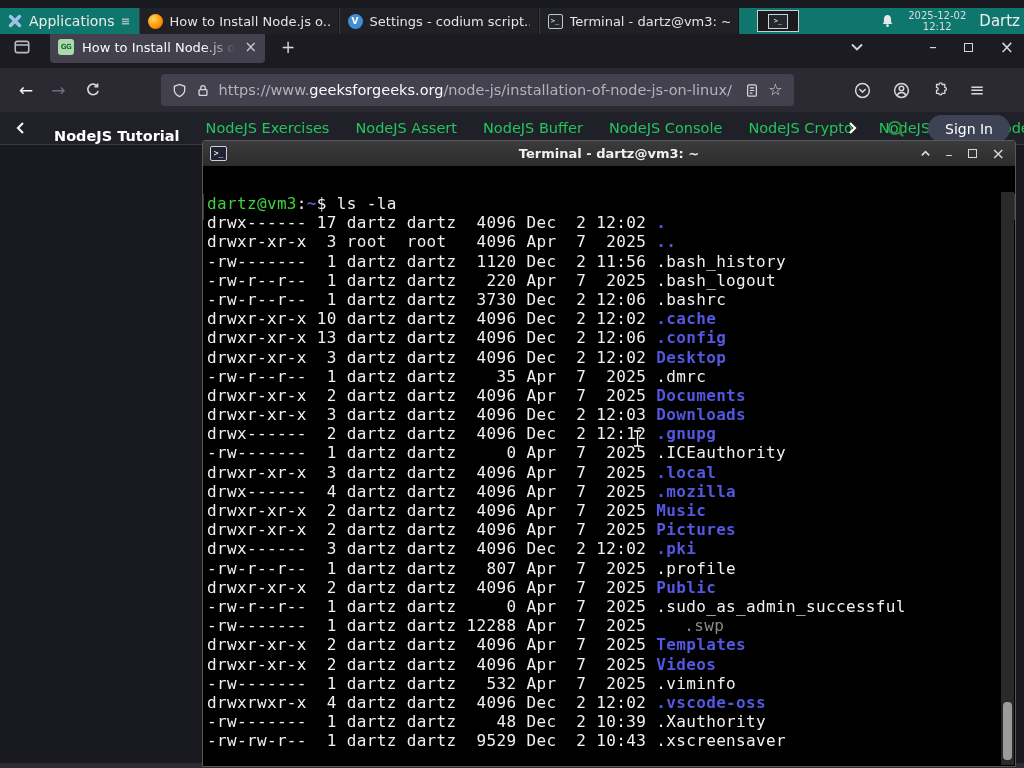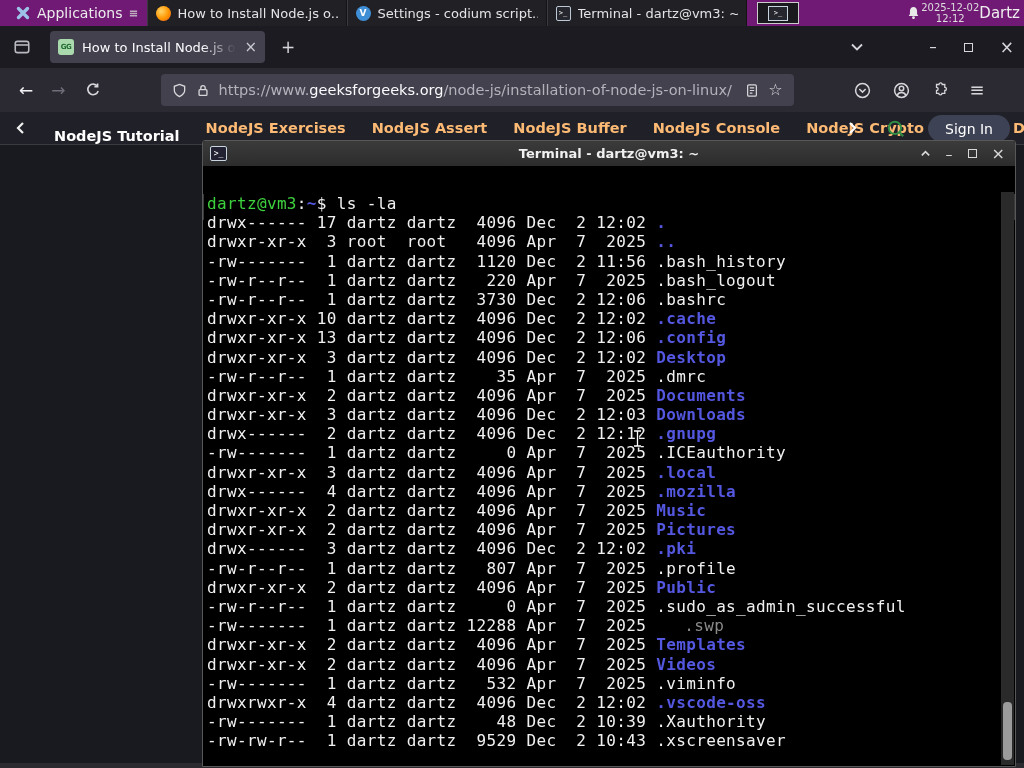--- a/index.html
+++ b/index.html
@@ -2,22 +2,22 @@
 <html style="--accent-green: #2f8d46; --term-green: #3ed13e; --term-blue: #5457e0; --term-dim: #8a8a8a; --term-fg: #f1f1f1; --term-bg: #000000;"><head>
 <meta charset="utf-8">
 <style>
   * { margin:0; padding:0; box-sizing:border-box; }
   html,body { width:1024px; height:768px; }
   body { position:relative; overflow:hidden; background:#191920;
          font-family:"DejaVu Sans", sans-serif; }
   svg { display:block; }
 
   
-  #panel { position:absolute; top:0; left:0; width:1024px; height:26px;
-           background:#701a75; display:flex; align-items:center; z-index:60;padding-left:8px; }
+  #panel { position:absolute; top:8px; left:0; width:1024px; height:26px;
+           background:#0f766e; display:flex; align-items:center; z-index:60; }
   .apps-btn { display:flex; align-items:center; gap:6px; height:26px; padding:0 7px;
               color:#ececec; font-size:14px; cursor:default; }
   .apps-ham { opacity:.8; }
   #winbtns { display:flex; height:26px; margin-left:2px; }
   .winbtn { width:200px; height:26px; display:flex; align-items:center; gap:7px;
             padding:0 8px; background:#202025; border-left:1px solid #39393f;
             border-right:1px solid #141417; color:#e4e4e6; font-size:13px; }
   .wb-title { white-space:nowrap; overflow:hidden; flex:1; }
   .wb-icon { flex:0 0 auto; width:15px; height:15px; border-radius:50%;
              display:flex; align-items:center; justify-content:center; }
@@ -28,21 +28,21 @@
                  color:#fff; font-family:"DejaVu Sans Mono",monospace; font-size:7px; }
   .ic-terminal::before { content:">_"; }
   .workspace { position:absolute; left:757px; top:2px; height:22px; display:flex; }
   .ws-cell { width:42px; height:22px; border:1px solid #cccccc; background:#1a1a1e;
              display:flex; align-items:center; justify-content:center; }
   .mini-term { width:20px; height:15px; background:#26262e; border:1px solid #c8d4e0;
                color:#fff; font-family:"DejaVu Sans Mono",monospace; font-size:7px;
                display:flex; align-items:center; justify-content:center; }
   .mini-term::before { content:">_"; }
   .panel-right { position:absolute; right:0; top:0; height:26px; display:flex;
-                 align-items:center; padding-right:4px; }
+                 align-items:center; gap:13px; padding-right:4px; }
   .bell { color:#e8e8e8; }
   .clock { font-size:10px; line-height:11px; color:#dddddd; text-align:center; }
   .panel-user { font-size:15px; color:#eeeeee; }
 
   
   #browser { position:absolute; top:26px; left:0; width:1024px; height:742px;
              background:#1c1b22; z-index:10; display:flex; flex-direction:column; }
   .tabbar { height:42px; background:#1c1b22; display:flex; align-items:center;
             position:relative; padding-left:8px; }
   .fxview { width:28px; height:28px; display:flex; align-items:center; justify-content:center;
@@ -79,21 +79,21 @@
   .reader { color:#d7d7db; }
   .star { color:#d7d7db; font-size:16px; line-height:1; }
   .toolbar-right { display:flex; align-items:center; gap:22px; margin-left:60px; color:#d7d7db; }
   .ham { font-size:18px; line-height:1; }
 
   .gfgnav { height:33px; background:#202028; border-bottom:1px solid #3a3a42;
             display:flex; align-items:center; padding-left:14px; gap:26px;
             position:relative; overflow:hidden; }
   .gfg-chevL { color:#f0f0f0; flex:0 0 auto; }
   #navitems { display:flex; align-items:center; gap:26px; white-space:nowrap; }
-  .nav-item { font-size:14.5px; color:#fdba74;font-weight:bold; }
+  .nav-item { font-size:14.5px; color:#22c55e; }
   .nav-item.nav-active { color:#ffffff; font-weight:bold;margin-top:15px; }
   .gfg-chevR { position:absolute; right:165px; top:9px; color:#ffffff; }
   .gfg-search { position:absolute; right:118px; top:7px; color:var(--accent-green); }
   .signin { position:absolute; right:14px; top:3px; width:82px; height:27px;
             border-radius:14px; background:#3d4254; color:#ffffff; font-size:14px;
             display:flex; align-items:center; justify-content:center; }
   .page { flex:1; background:#191920; position:relative; }
   .page::after { content:""; position:absolute; left:0; right:0; bottom:0; height:5px;
                  background:#2b2b30; }
 

